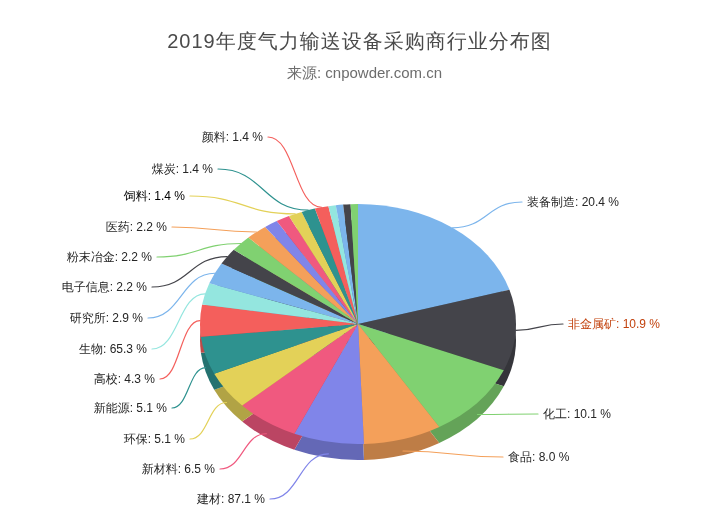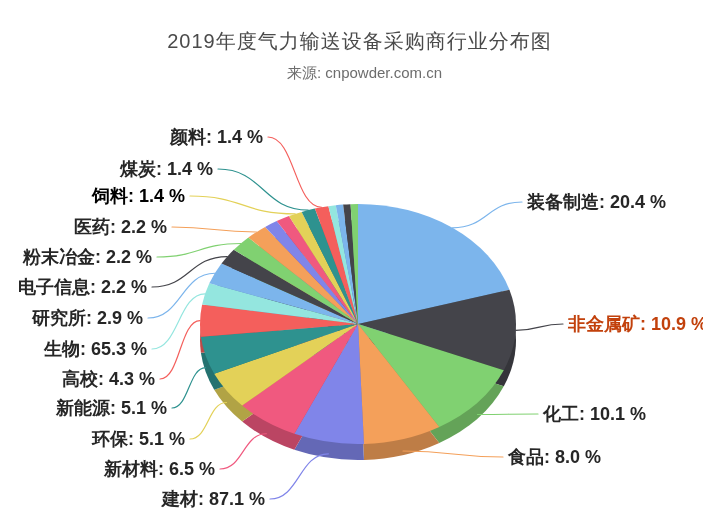--- a/index.html
+++ b/index.html
@@ -32,22 +32,22 @@
     padding-left: 26px;
     box-sizing: border-box;
     text-align: center;
     font-size: 15px;
     color: #6d6d6d;
   }
   #pie-svg { position: absolute; left: 0; top: 0; }
   .slice-label {
     position: absolute;
     transform: translateY(-50%);
-    font-size: 18px;
-    font-weight: bold;
+    font-size: 12px;
+    font-weight: normal;
     color: #262626;
     white-space: nowrap;
   }
 </style>
 </head>
 <body>
 
 <div id="stage">
   <div class="chart-title">2019年度气力输送设备采购商行业分布图</div>
   <div class="chart-subtitle">来源: cnpowder.com.cn</div>

